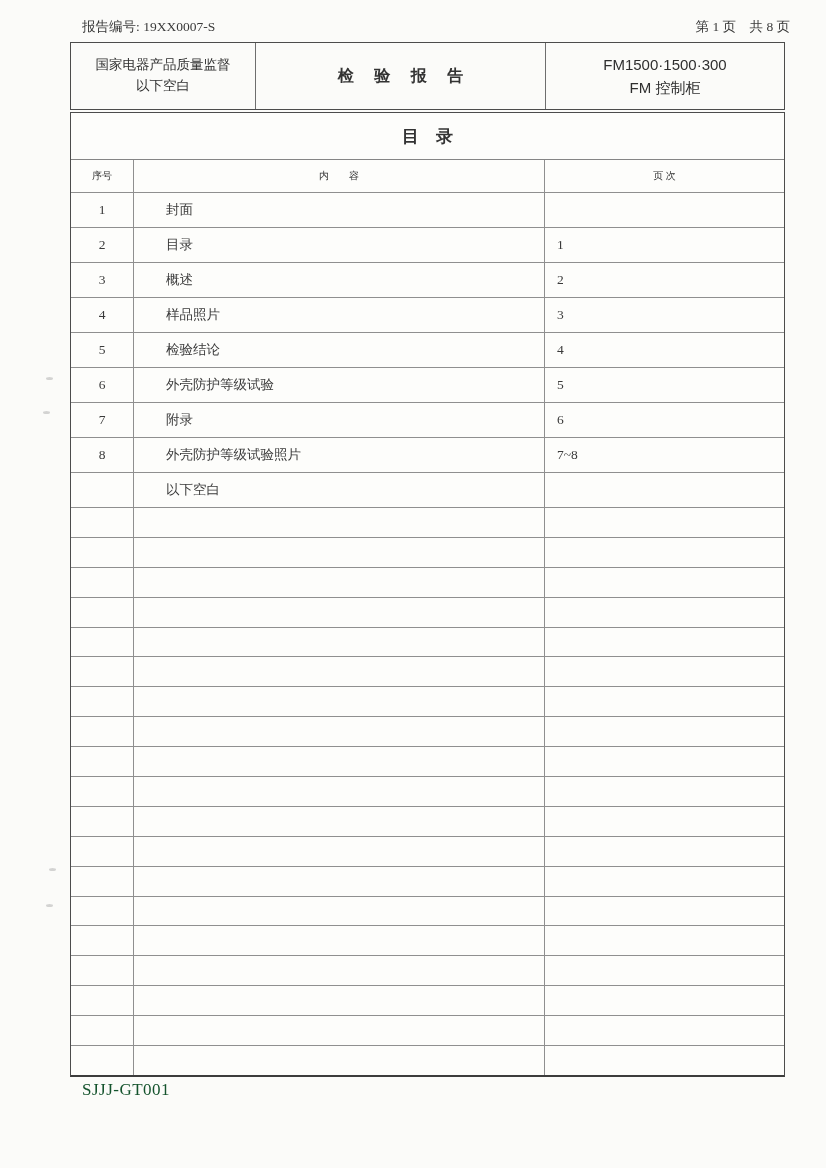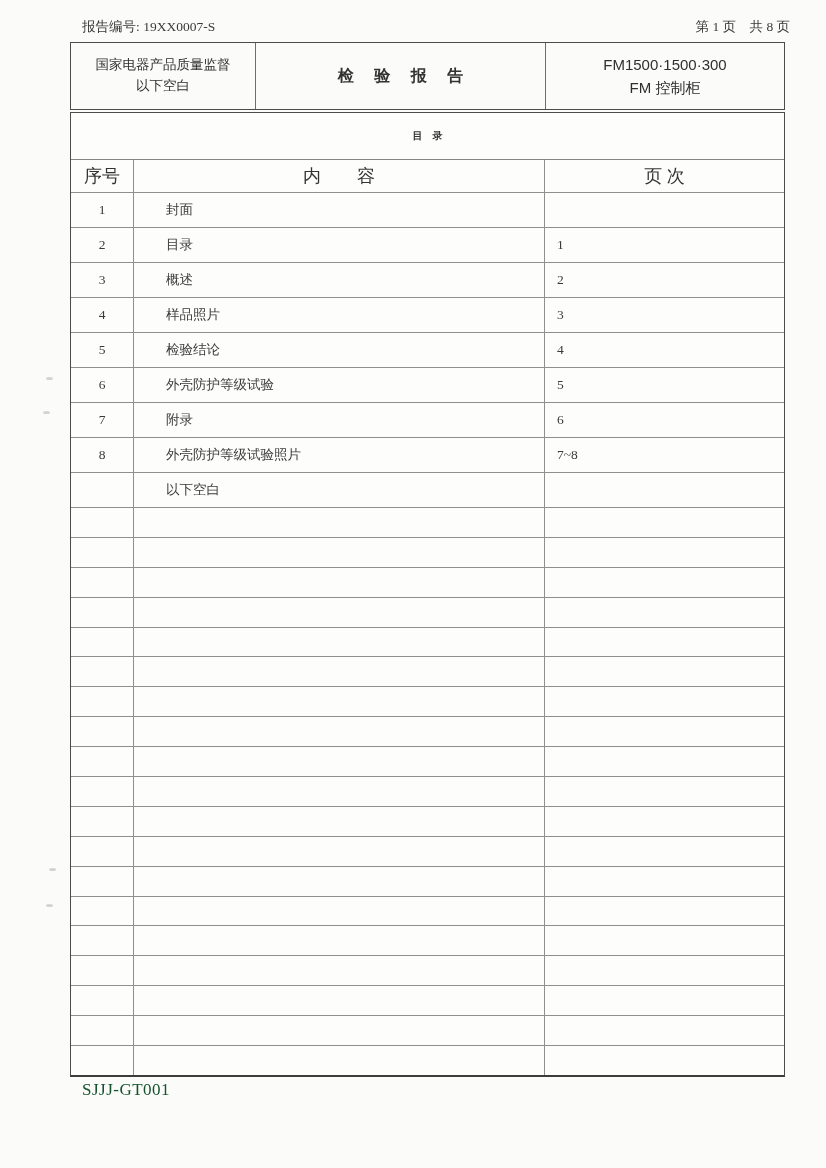--- a/index.html
+++ b/index.html
@@ -47,40 +47,40 @@
     box-sizing:border-box;
     border:1.5px solid #4c4c4c;
     border-bottom:2.5px solid #3c3c3c;
     display:flex;flex-direction:column;
     background:#fdfdfb;
   }
   .toc-title-row{
     height:46px;flex:0 0 auto;
     display:flex;align-items:center;justify-content:center;
     border-bottom:1px solid #858585;
-    font-size:10px;font-weight:600;color:#333;
+    font-size:17px;font-weight:600;color:#333;
   }
   .trow{
     display:grid;
     grid-template-columns:62px 1fr 240px;
     border-bottom:1px solid #8f8f8f;
     box-sizing:border-box;
   }
   .trow:last-child{border-bottom:none;}
   .tcell{
     box-sizing:border-box;
     display:flex;align-items:center;
     font-size:13.5px;color:#3a3a3a;
     overflow:hidden;white-space:pre;
   }
   .tcell.c-index{justify-content:center;}
   .tcell.c-content{padding-left:32px;border-left:1px solid #8f8f8f;}
   .tcell.c-page{padding-left:12px;border-left:1px solid #8f8f8f;}
   .col-header-row{height:33px;flex:0 0 auto;}
-  .col-header-row .tcell{justify-content:center;padding-left:0;font-size:18px;color:#333;}
+  .col-header-row .tcell{justify-content:center;padding-left:0;font-size:10px;color:#333;}
   .data-row{height:35px;flex:0 0 auto;}
   .empty-row{flex:1 1 auto;}
 
   
   .footer-code{
     position:absolute;left:82px;top:1080px;
     font-size:17px;color:#14532d;letter-spacing:.5px;
   }
 
   

